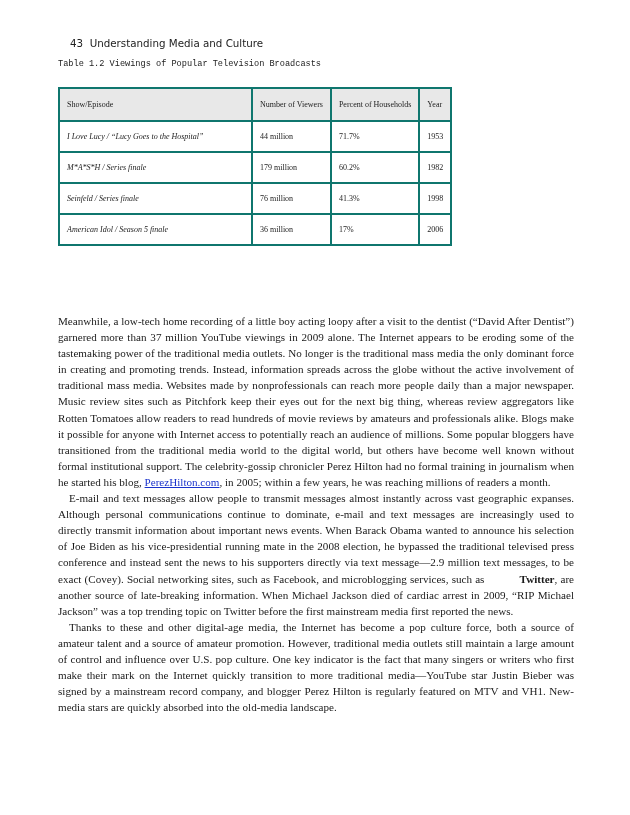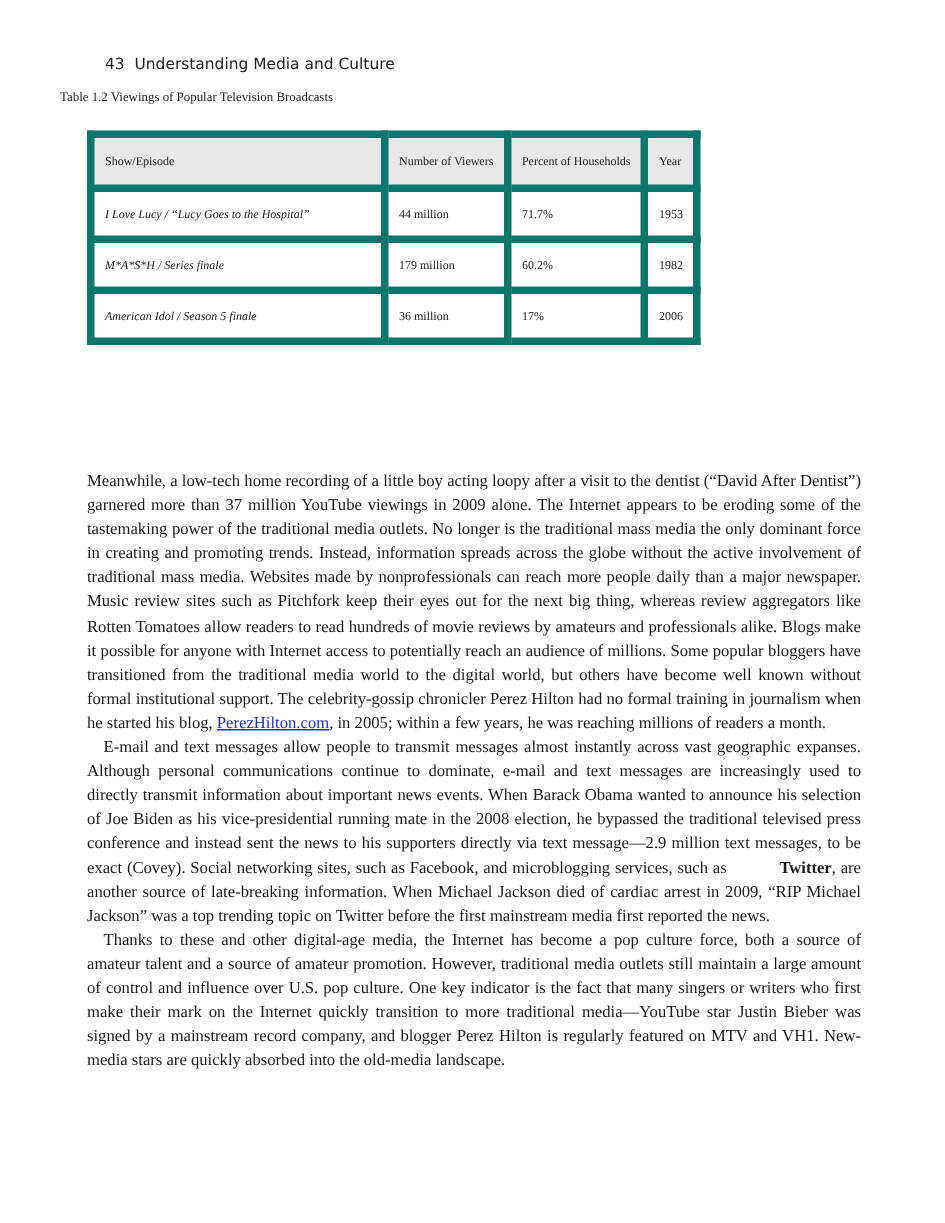--- a/index.html
+++ b/index.html
@@ -1,20 +1,20 @@
 <!DOCTYPE html>
 <html><head>
 <meta charset="utf-8">
 <style>
   html, body { margin: 0; padding: 0; background: #ffffff; }
   body { width: 630px; height: 815px; position: relative; overflow: hidden; color: #1a1a1a; }
   .running-head { position: absolute; left: 58px; top: 37px; font-family: "DejaVu Sans", sans-serif; font-size: 10.3px; color: #222; letter-spacing: 0; margin-left: 12px; }
-  .table-caption { position: absolute; left: 40px; top: 59px; font-family: Liberation Serif, serif; font-size: 8.6px; color: #222; }
+  .table-caption { position: absolute; left: 58px; top: 59px; font-family: Liberation Mono, monospace; font-size: 8.6px; color: #222; }
   table.data { position: absolute; left: 58px; top: 87px; border-collapse: collapse; font-family: "Liberation Serif", serif; font-size: 8px; color: #222; }
-  table.data th, table.data td { border: 5px solid #0f766e; padding: 0 7px; height: 29px; text-align: left; font-weight: normal; white-space: nowrap; }
+  table.data th, table.data td { border: 2px solid #0f766e; padding: 0 7px; height: 29px; text-align: left; font-weight: normal; white-space: nowrap; }
   table.data th { background: #e8e8e8; height: 31px; }
   table.data td.show { font-style: italic; }
   .col-show { width: 177px; }
   .col-viewers { width: 59px; margin-left: 33px; }
   .col-pct { width: 70px; }
   .col-year { width: 12px; }
   .body-text { position: absolute; left: 58px; top: 313px; width: 516px; font-family: "Liberation Serif", serif; font-size: 11.1px; line-height: 16.1px; text-align: justify; color: #1a1a1a; }
   .body-text p { margin: 0; }
   .body-text p.indent { text-indent: 11px; }
   .body-text a { color: #1a33cc; text-decoration: underline; }
@@ -45,20 +45,26 @@
       <td>71.7%</td>
       <td>1953</td>
     </tr>
     <tr>
       <td class="show">M*A*S*H / Series finale</td>
       <td>179 million</td>
       <td>60.2%</td>
       <td>1982</td>
     </tr>
     <tr>
+      <td class="show">Seinfeld / Series finale</td>
+      <td>76 million</td>
+      <td>41.3%</td>
+      <td>1998</td>
+    </tr>
+    <tr>
       <td class="show">American Idol / Season 5 finale</td>
       <td>36 million</td>
       <td>17%</td>
       <td>2006</td>
     </tr>
   </tbody>
 </table>
 
 <div class="body-text">
   <p><span>Meanwhile, a low-tech home recording of a little boy acting loopy after a visit to the dentist (“David After Dentist”) garnered more than 37 million YouTube viewings in 2009 alone. The Internet appears to be eroding some of the tastemaking power of the traditional media outlets. No longer is the traditional mass media the only dominant force in creating and promoting trends. Instead, information spreads across the globe without the active involvement of traditional mass media. Websites made by nonprofessionals can reach more people daily than a major newspaper. Music review sites such as Pitchfork keep their eyes out for the next big thing, whereas review aggregators like Rotten Tomatoes allow readers to read hundreds of movie reviews by amateurs and professionals alike. Blogs make it possible for anyone with Internet access to potentially reach an audience of millions. Some popular bloggers have transitioned from the traditional media world to the digital world, but others have become well known without formal institutional support. The celebrity-gossip chronicler Perez Hilton had no formal training in journalism when he started his blog, </span><a>PerezHilton.com</a><span>, in 2005; within a few years, he was reaching millions of readers a month.</span></p>

